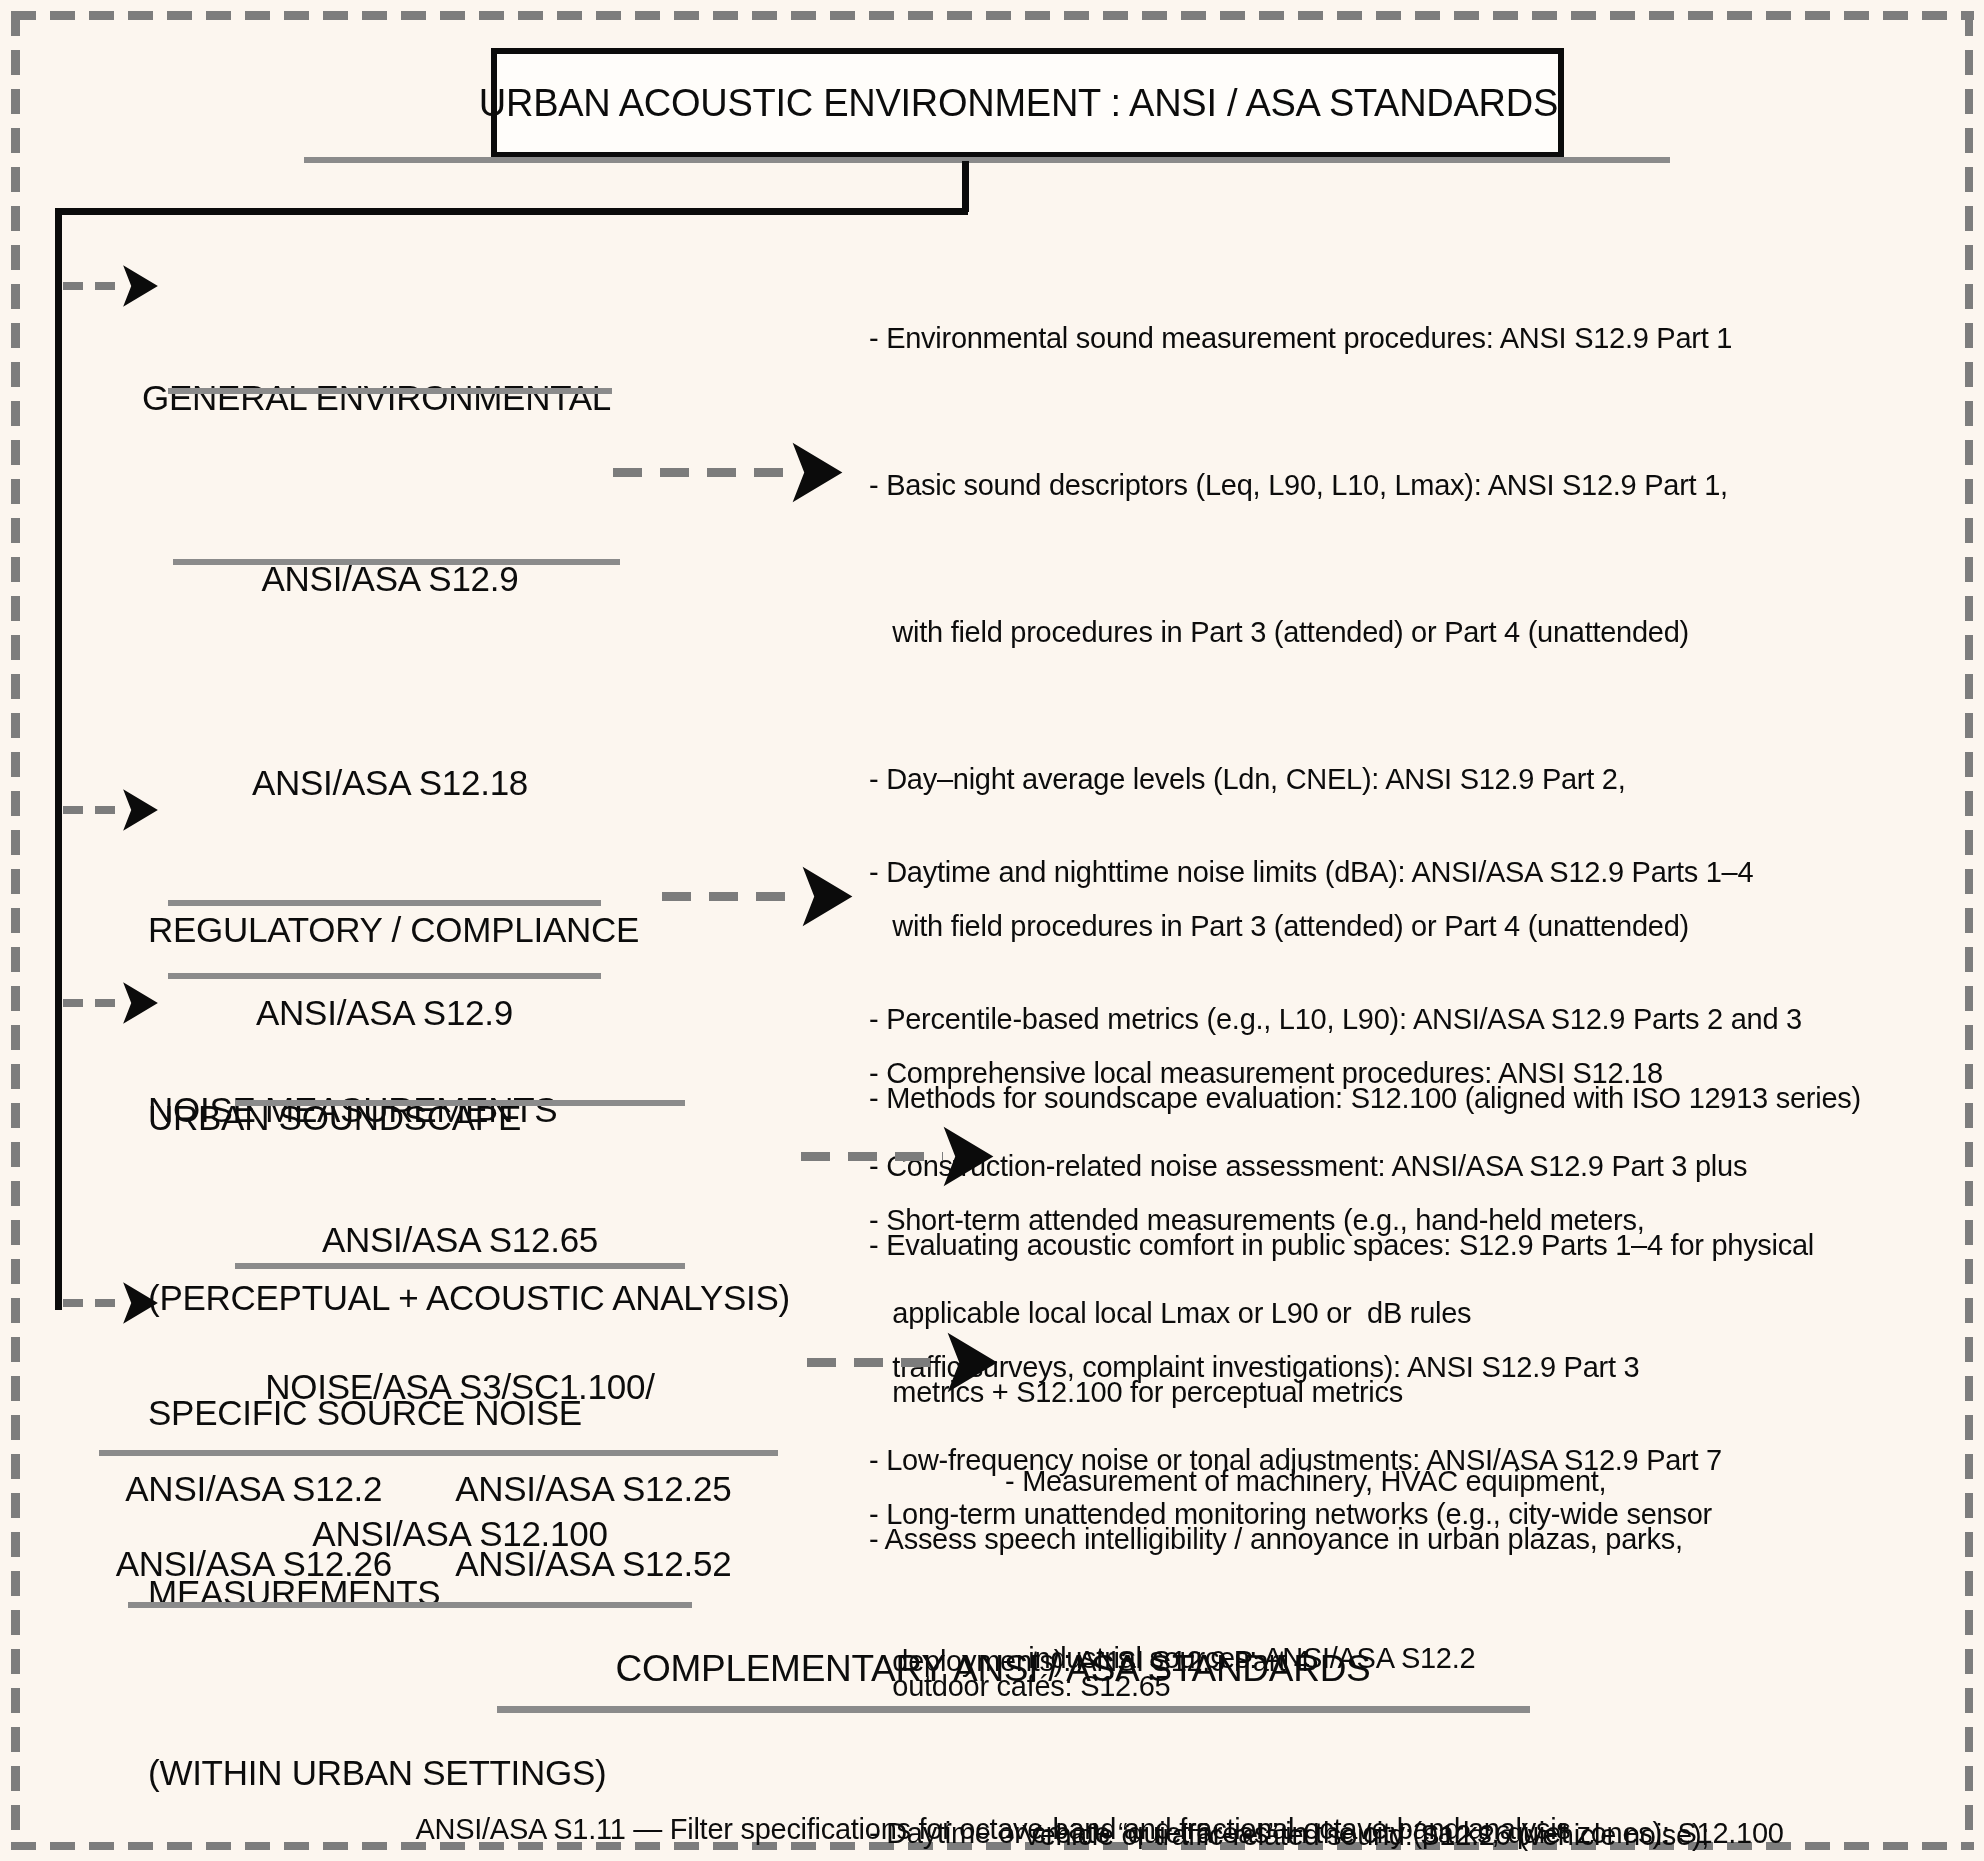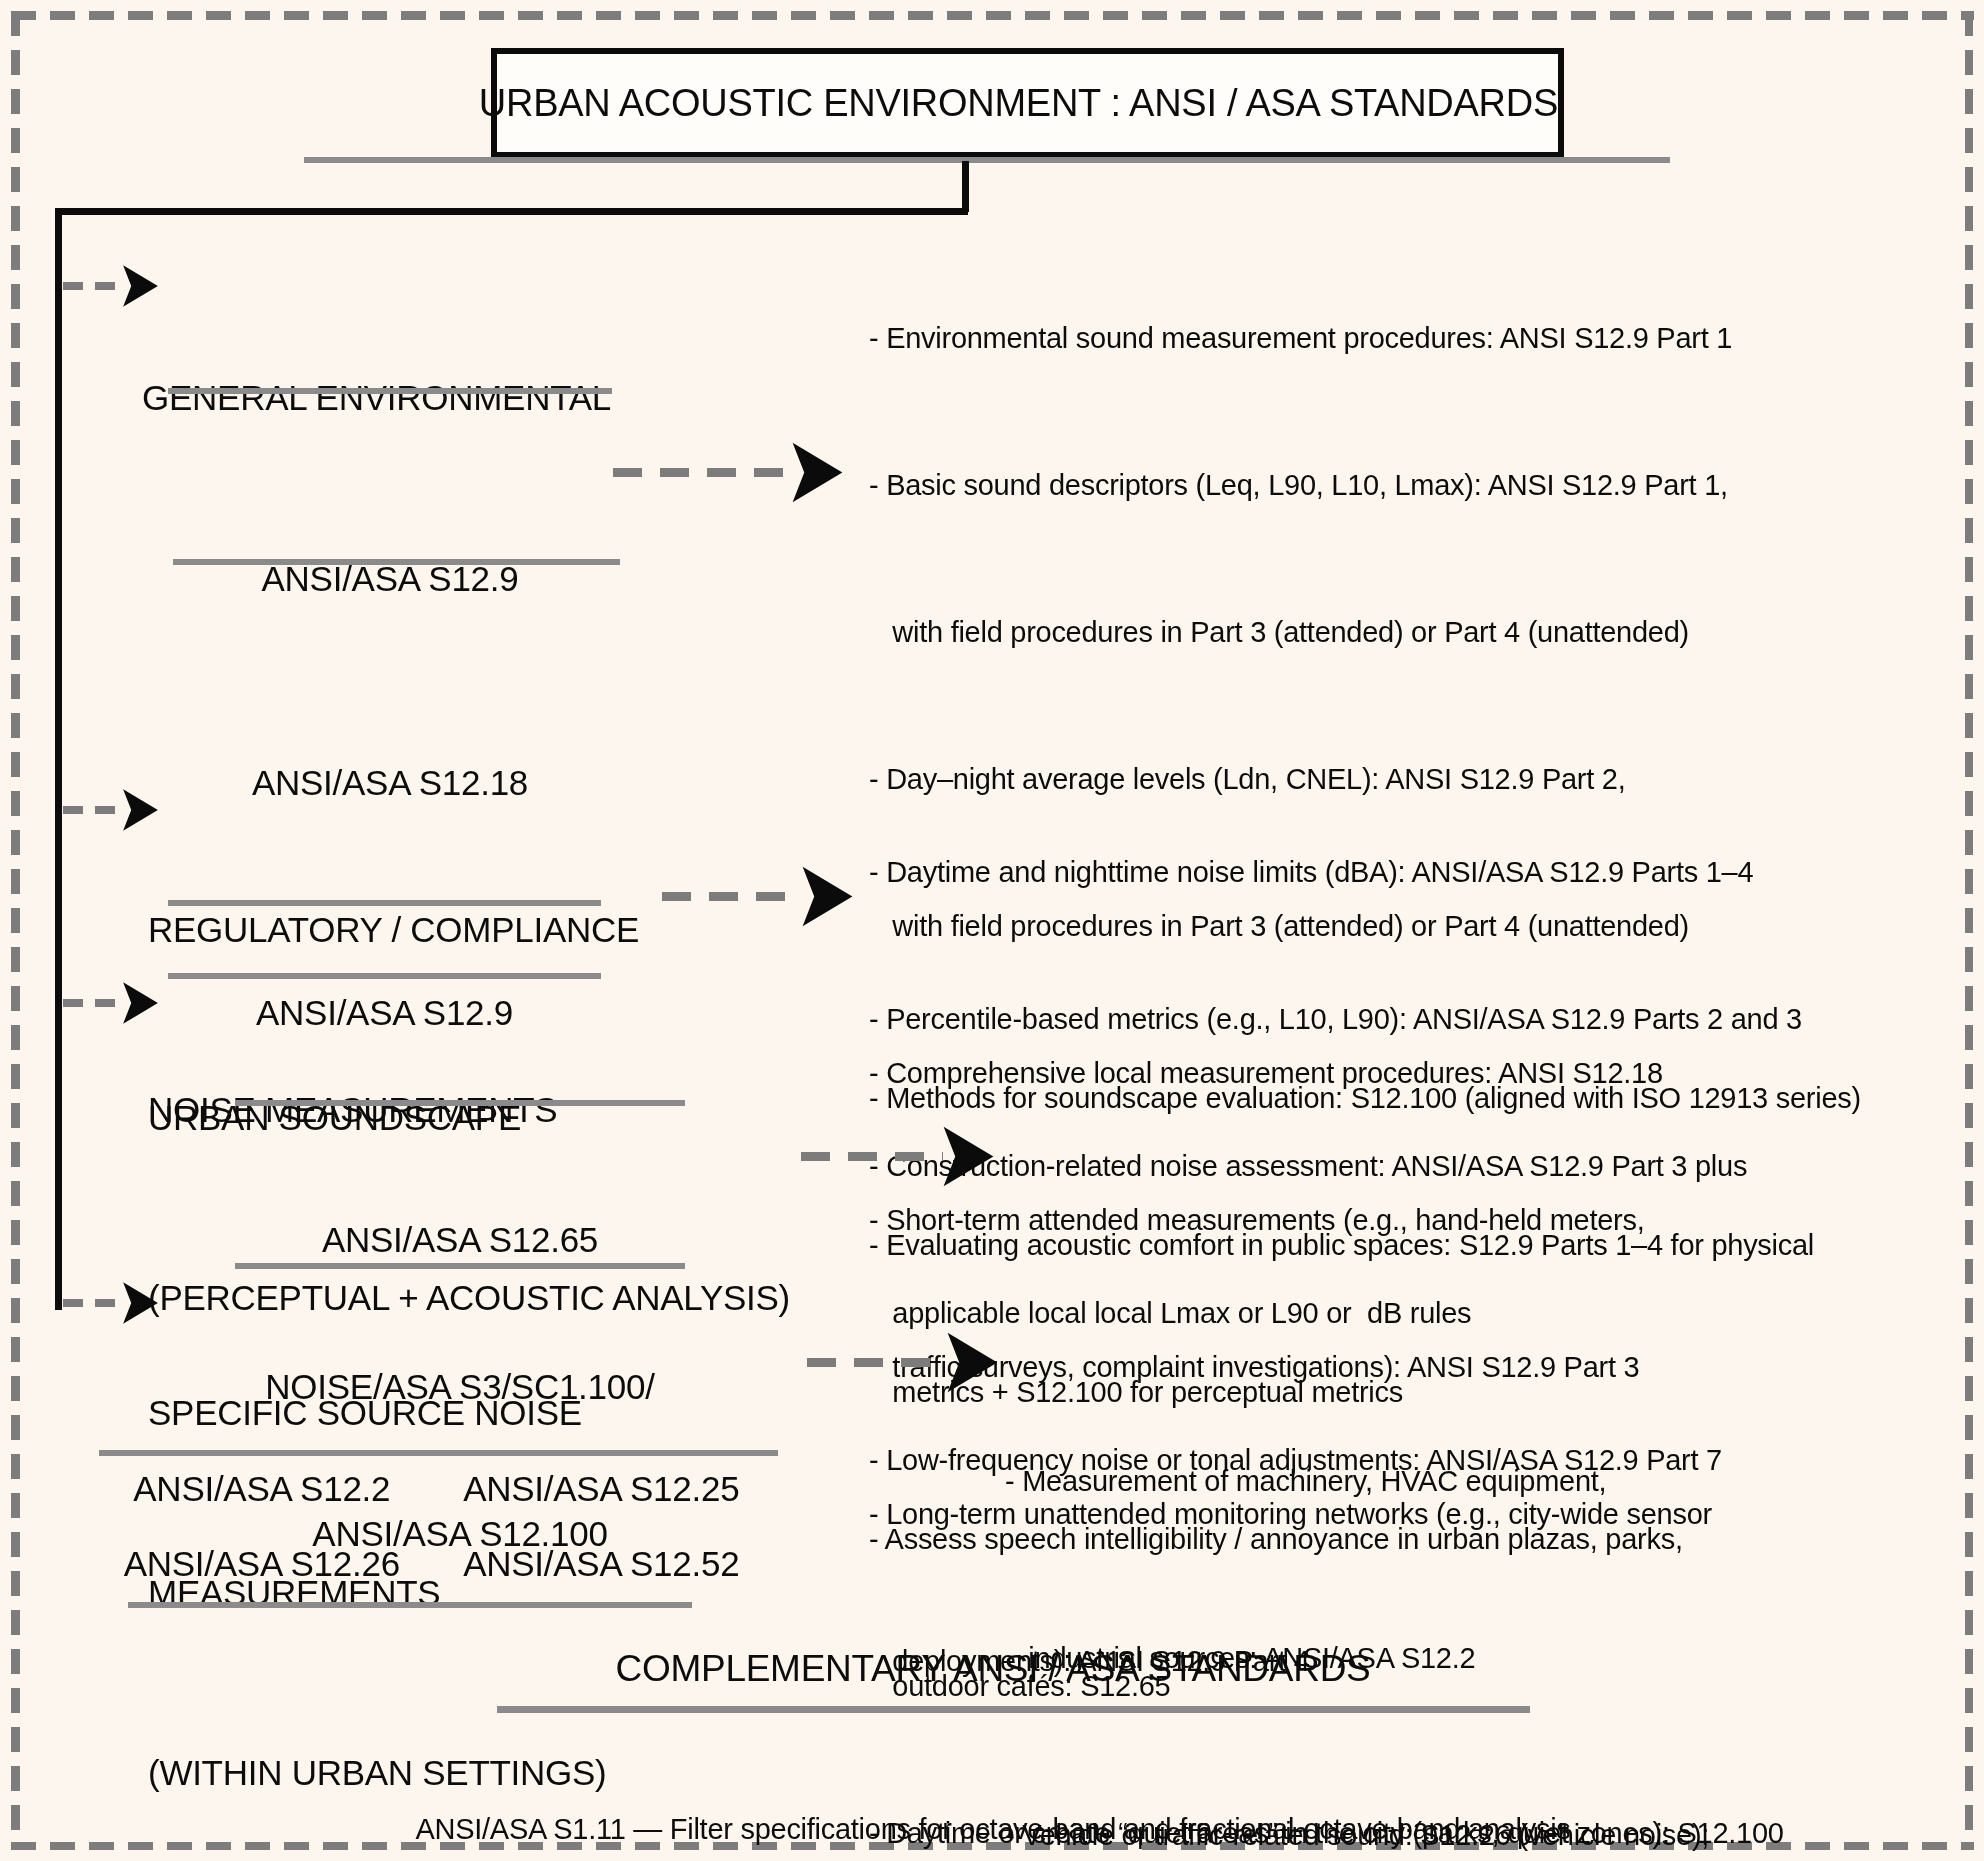--- a/index.html
+++ b/index.html
@@ -172,21 +172,21 @@
     <svg class="head" width="35" height="44" viewBox="0 0 60 76">
         <polygon points="0,2 60,38 0,74 14,38"></polygon>
       </svg>
   </div>
   <div class="heading" style="left:148px;top:1263px;width:670px;">
     <div>SPECIFIC SOURCE NOISE</div>
     <div>MEASUREMENTS</div>
     <div>(WITHIN URBAN SETTINGS)</div>
   </div>
   <div class="rule" style="left:99px;top:1450px;width:679px;height:6.1px;"></div>
-  <div class="std-grid" style="left:109px;top:1469px;width:679px;">
+  <div class="std-grid" style="left:101px;top:1469px;width:679px;">
     <div>ANSI/ASA S12.2</div>
     <div>ANSI/ASA S12.25</div>
     <div>ANSI/ASA S12.26</div>
     <div>ANSI/ASA S12.52</div>
   </div>
   <div class="rule" style="left:128px;top:1602px;width:564px;height:6.1px;"></div>
   <div class="arrow" style="left:807px;top:1331px;height:63px;">
     <div class="dash-l" style="width:140px;"></div>
     <svg class="head" width="51" height="63" viewBox="0 0 60 76">
         <polygon points="0,2 60,38 0,74 14,38"></polygon>

